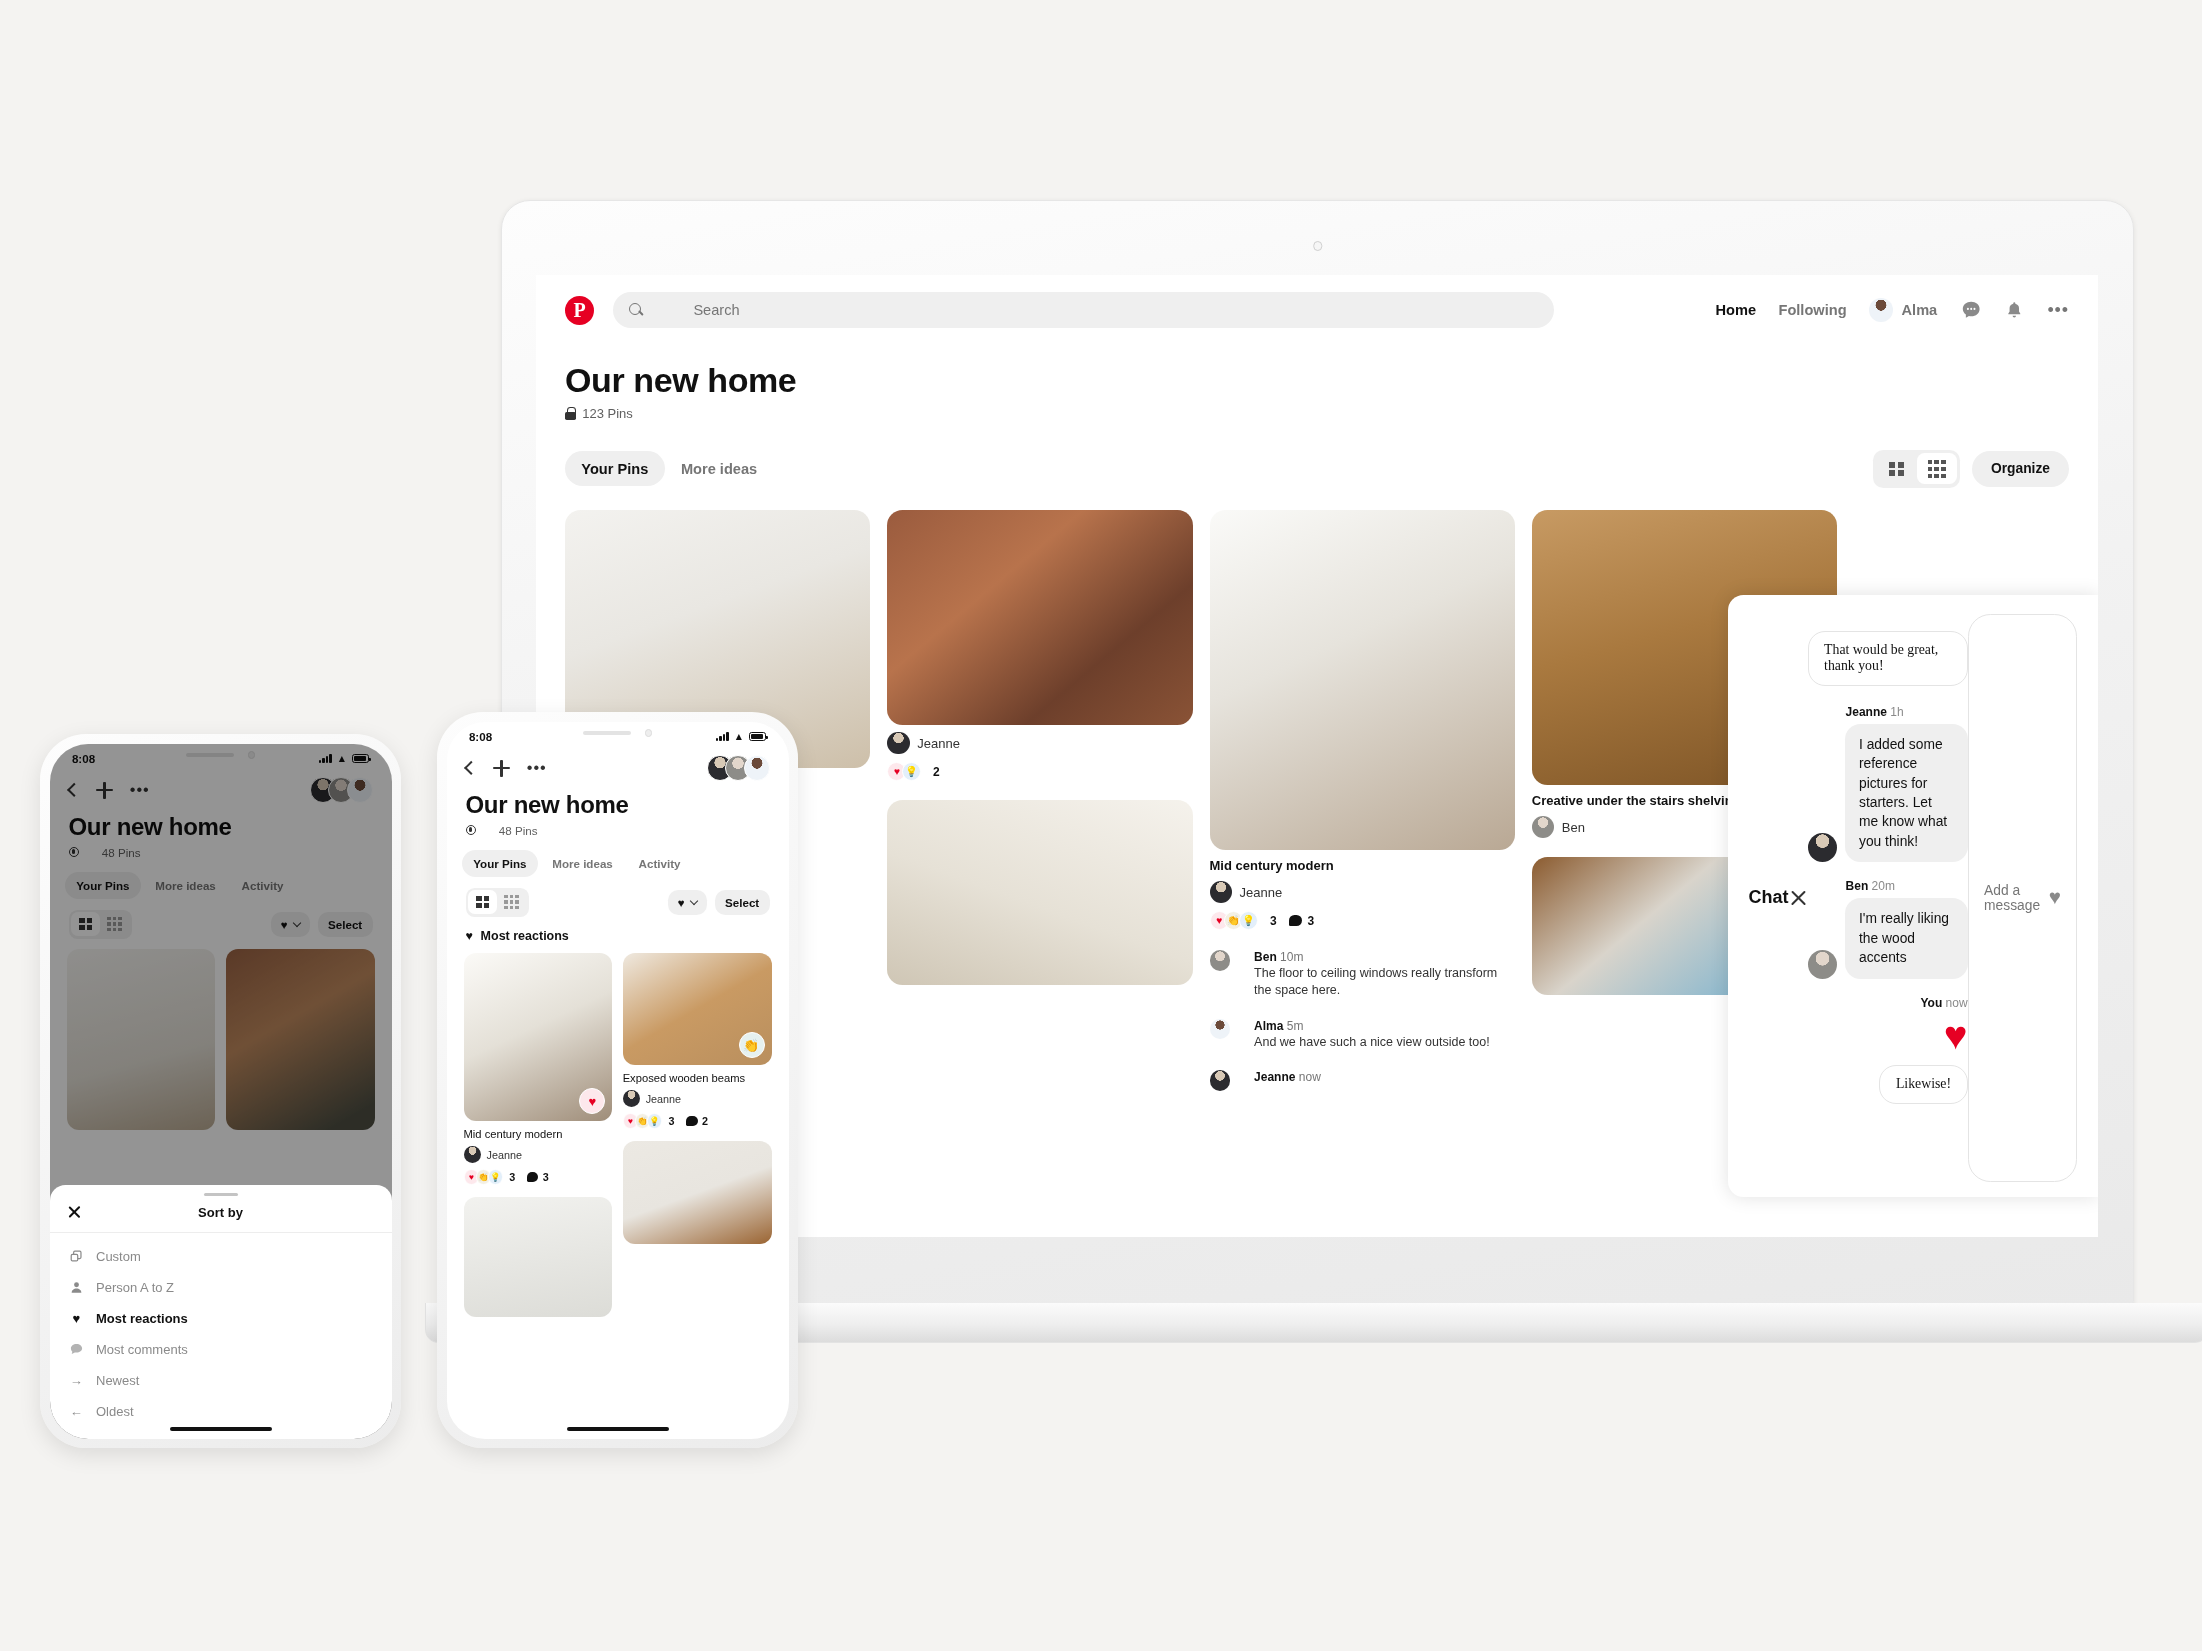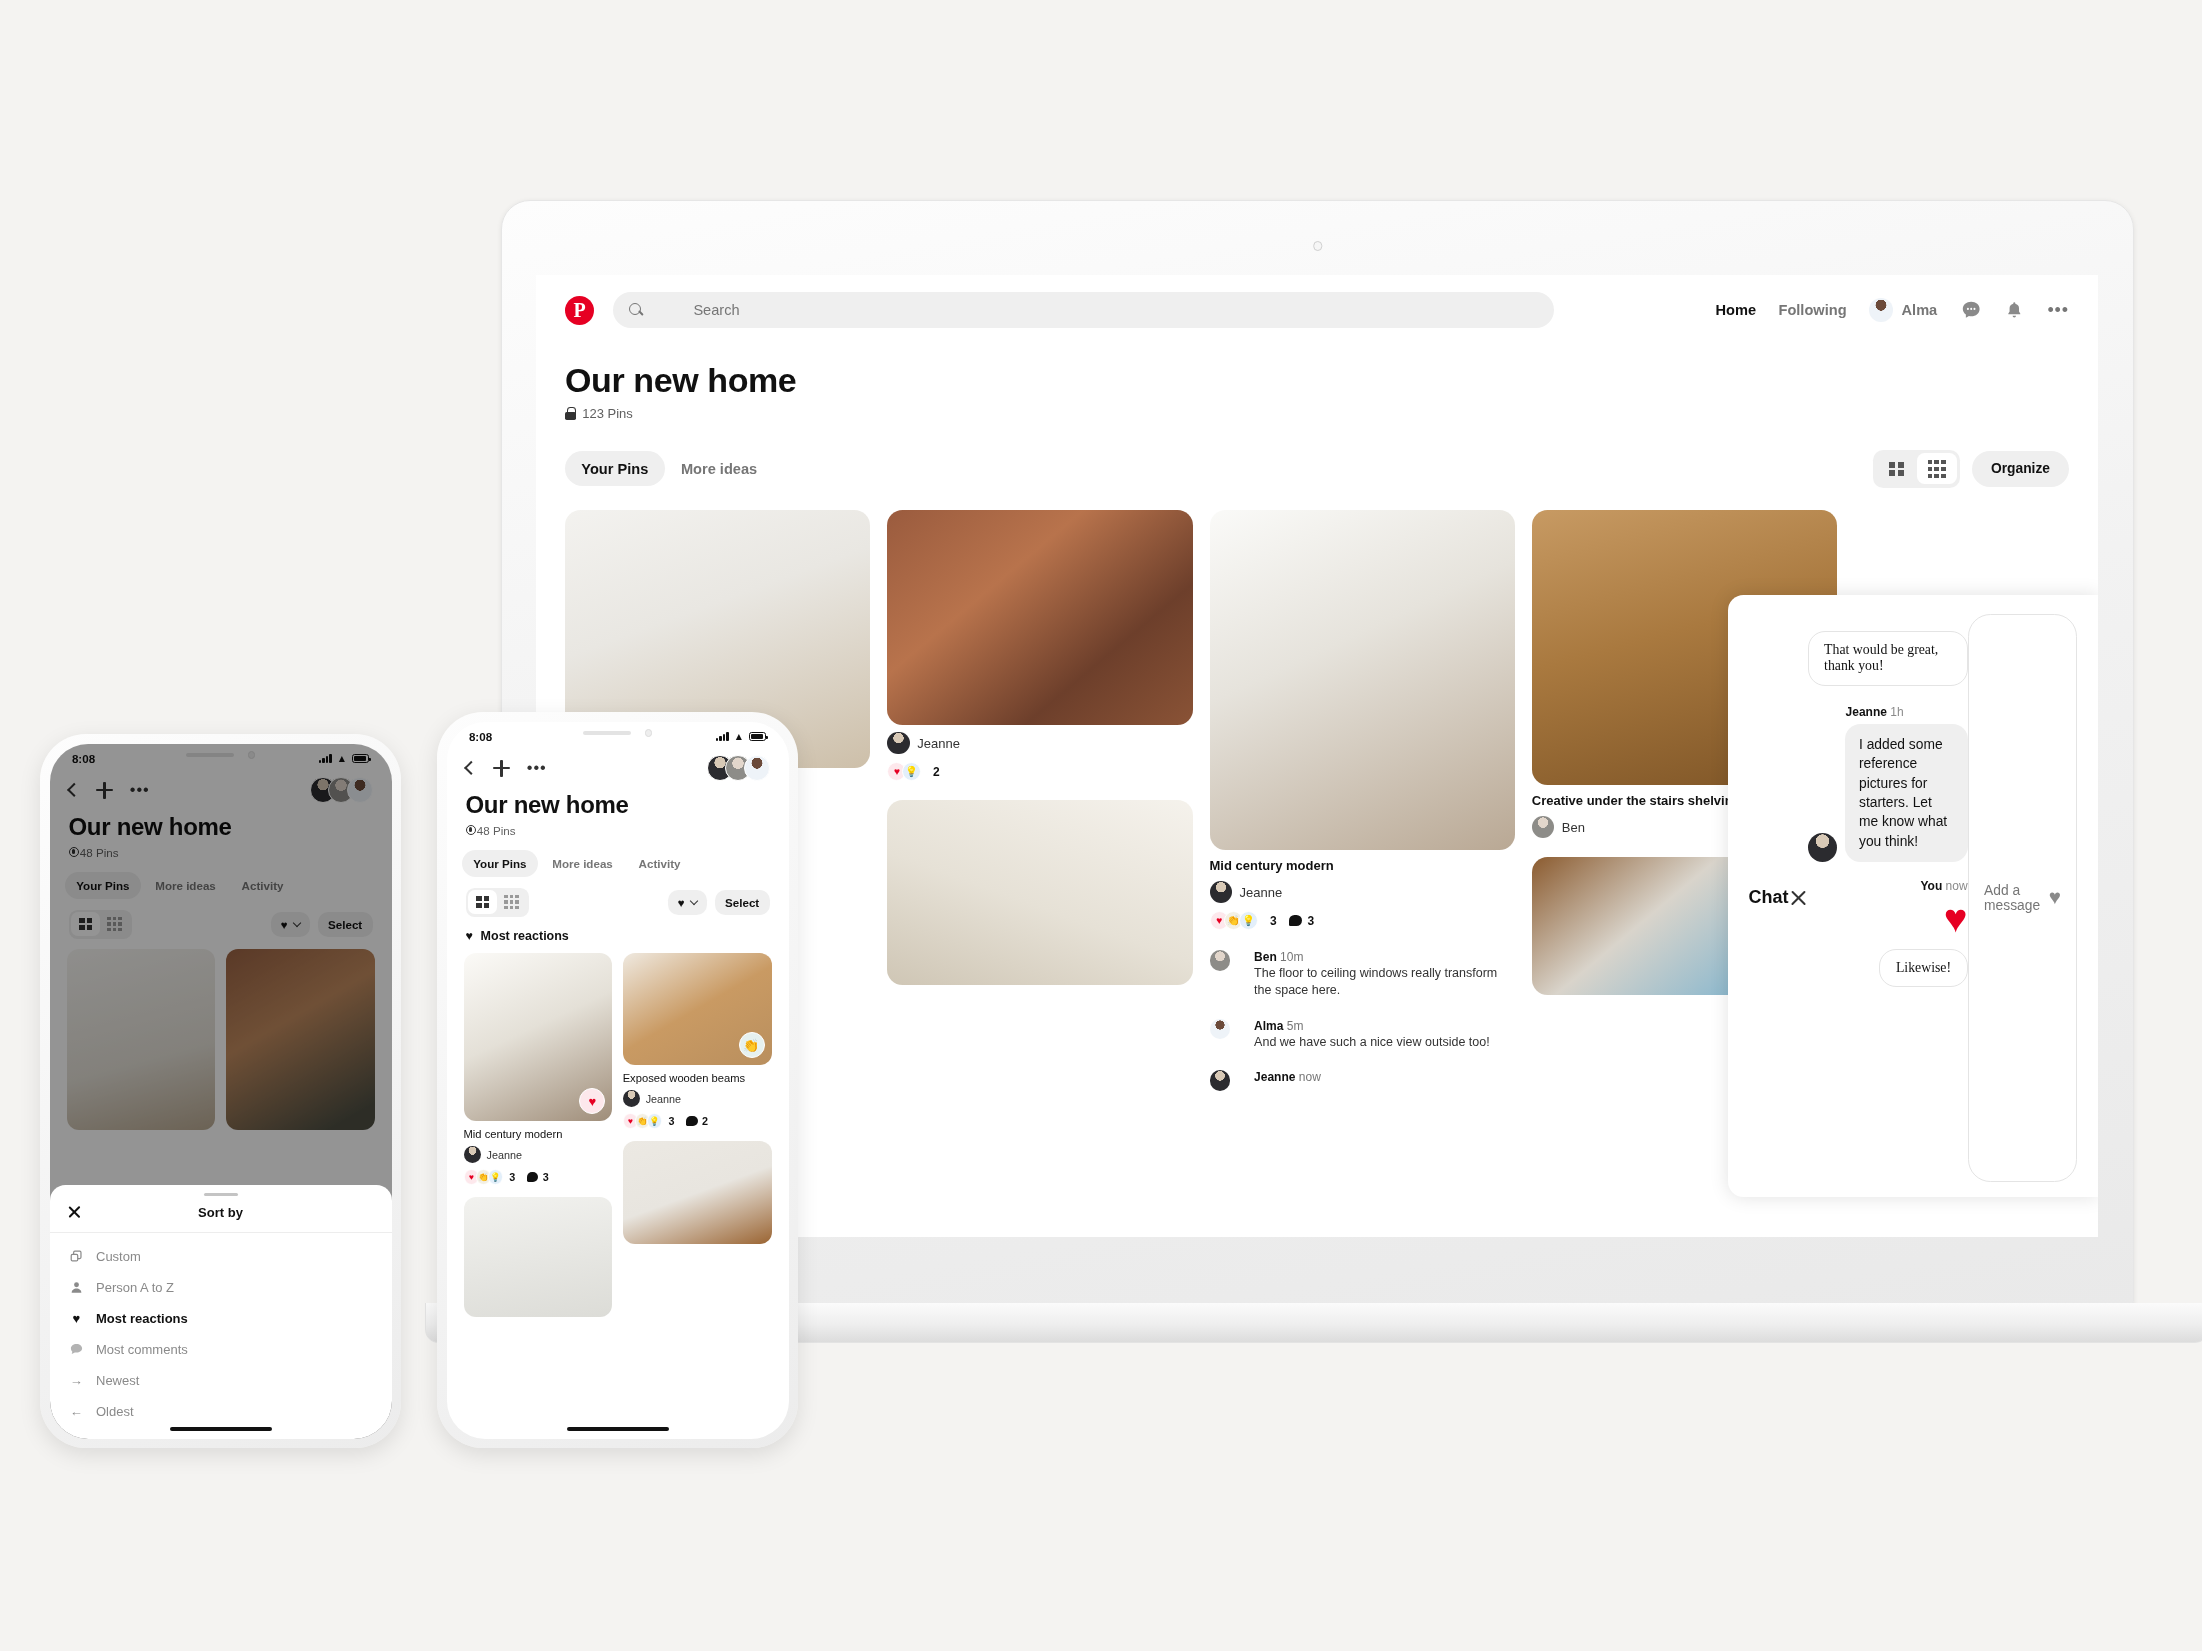--- a/index.html
+++ b/index.html
@@ -180,21 +180,21 @@
   .chev-l { width:10.3px;height:10.3px;border-left:2.2px solid #333;border-bottom:2.2px solid #333;transform:rotate(45deg);}
   .ph-plus { width:17px;height:17px;position:relative;}
   .ph-plus:before,.ph-plus:after{content:"";position:absolute;background:#333;border-radius:0.9px;}
   .ph-plus:before{left:7.7px;top:0;width:2.1px;height:17px;}
   .ph-plus:after{left:0;top:7.7px;width:17px;height:2.1px;}
   .ph-dots { font-size:16.3px; letter-spacing:0.9px; color:#333; line-height:.6; }
   .ph-stack { margin-left:auto; display:flex; }
   .ph-stack .av { width:26px;height:26px;border:1.7px solid #fff;margin-left:-7.7px;}
   .ph-stack .av:first-child{margin-left:0;}
   .ph-title { font-size: 24px; font-weight:bold; color:#111; padding: 10.3px 19px 0 19px; letter-spacing:-0.3px;}
-  .ph-meta { display:flex;align-items:center;gap:1px;padding: 4.3px 19px 0 19px; color:#5f5f5f; font-size:11.6px;}
+  .ph-meta { display:flex;align-items:center;gap:23px;padding: 4.3px 19px 0 19px; color:#5f5f5f; font-size:11.6px;}
   .ph-lock { width:10.3px;height:10.3px;border-radius:50%;border:1.7px solid #333; position:relative;}
   .ph-lock:after{content:"";position:absolute;left:2.6px;top:0.9px;width:2.6px;height:5.2px;background:#333;border-radius:1.7px;}
   .ph-tabs { display:flex; align-items:center; gap:3.4px; padding: 13.8px 15.5px 0 15.5px; }
   .ph-tab { font-size:11.6px; font-weight:bold; color:#767676; padding:6.9px 11.2px; border-radius:15.5px;}
   .ph-tab.active{ background:#efefef; color:#111;}
   .ph-ctrl { display:flex; align-items:center; padding: 10.3px 19px 0 19px; }
   .ph-seg { display:flex; background:#efefef; border-radius:8.6px; padding:2.6px;}
   .ph-seg-b { width:29px;height:24px;border-radius:6.9px;display:flex;align-items:center;justify-content:center;}
   .ph-seg-b.on{background:#fff;}
   .pg4 { display:grid;grid-template-columns:repeat(2,5.2px);gap:2.2px;}
@@ -414,20 +414,28 @@
             <div class="bub-out">That would be great, thank you!</div>
           </div>
           <div>
             <div class="who" style="margin-left:38px"><b>Jeanne</b>
               <span>1h</span></div>
             <div class="msg-in">
               <div class="av av-jeanne"></div>
               <div class="bub-in">I added some reference pictures for starters. Let me know what you think!</div>
             </div>
           </div>
+          <div>
+            <div class="who" style="margin-left:38px"><b>Ben</b>
+              <span>20m</span></div>
+            <div class="msg-in">
+              <div class="av av-ben"></div>
+              <div class="bub-in">I'm really liking the wood accents</div>
+            </div>
+          </div>
           <div class="msg-row-right">
             <div class="who"><b>You</b>
               <span>now</span></div>
             <div class="heart-big">♥</div>
           </div>
           <div class="msg-out">
             <div class="bub-out">Likewise!</div>
           </div>
         </div>
         <div class="chat-input">

